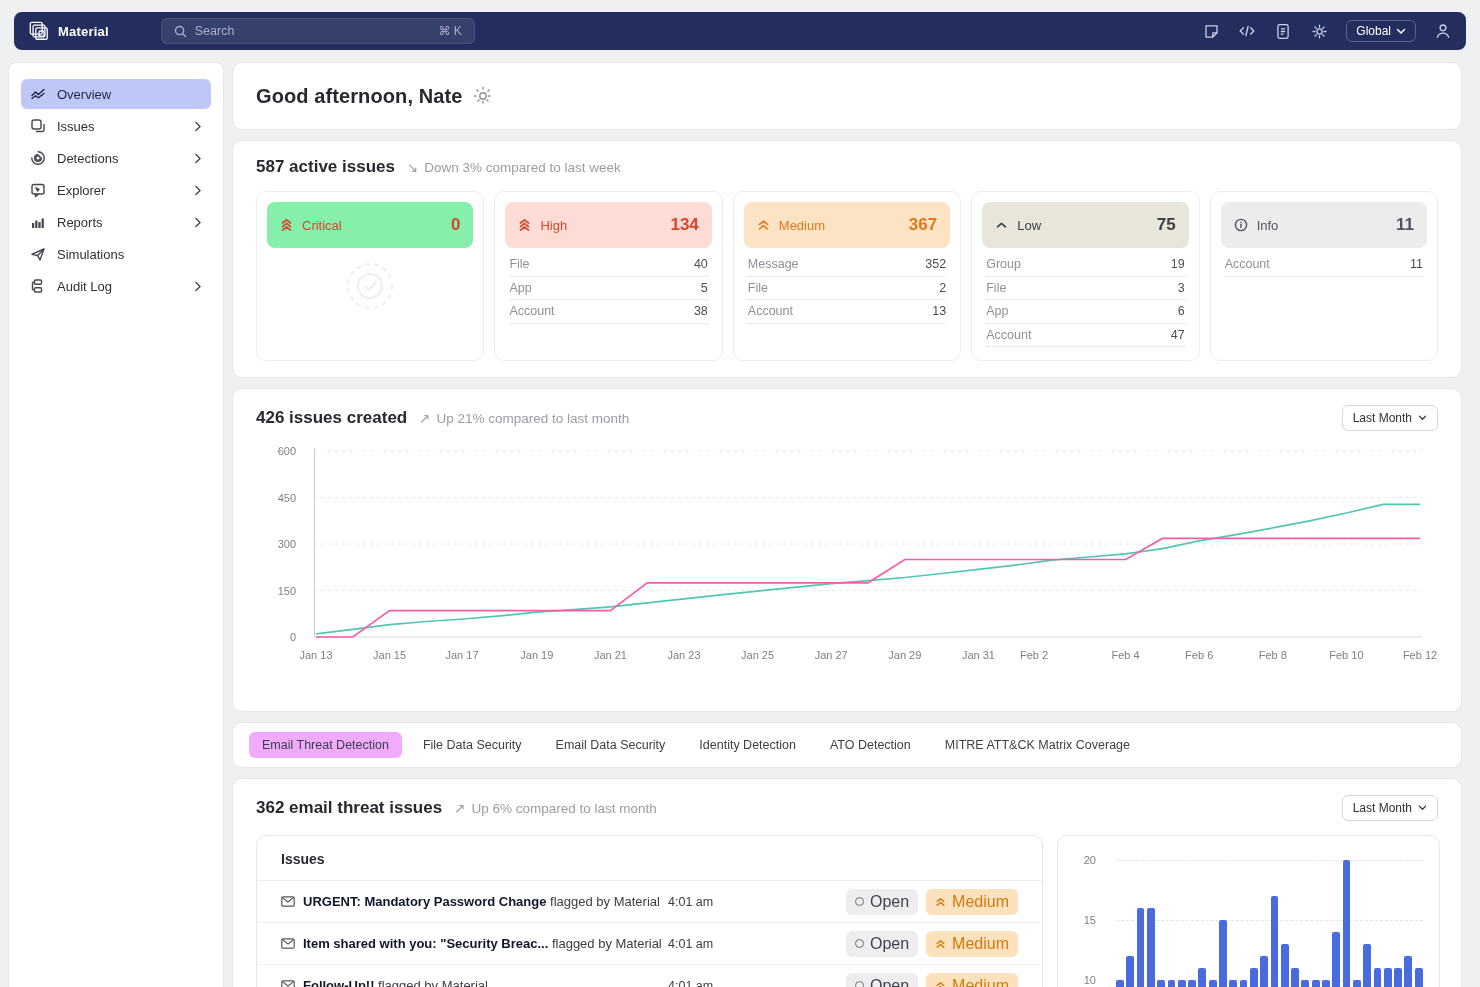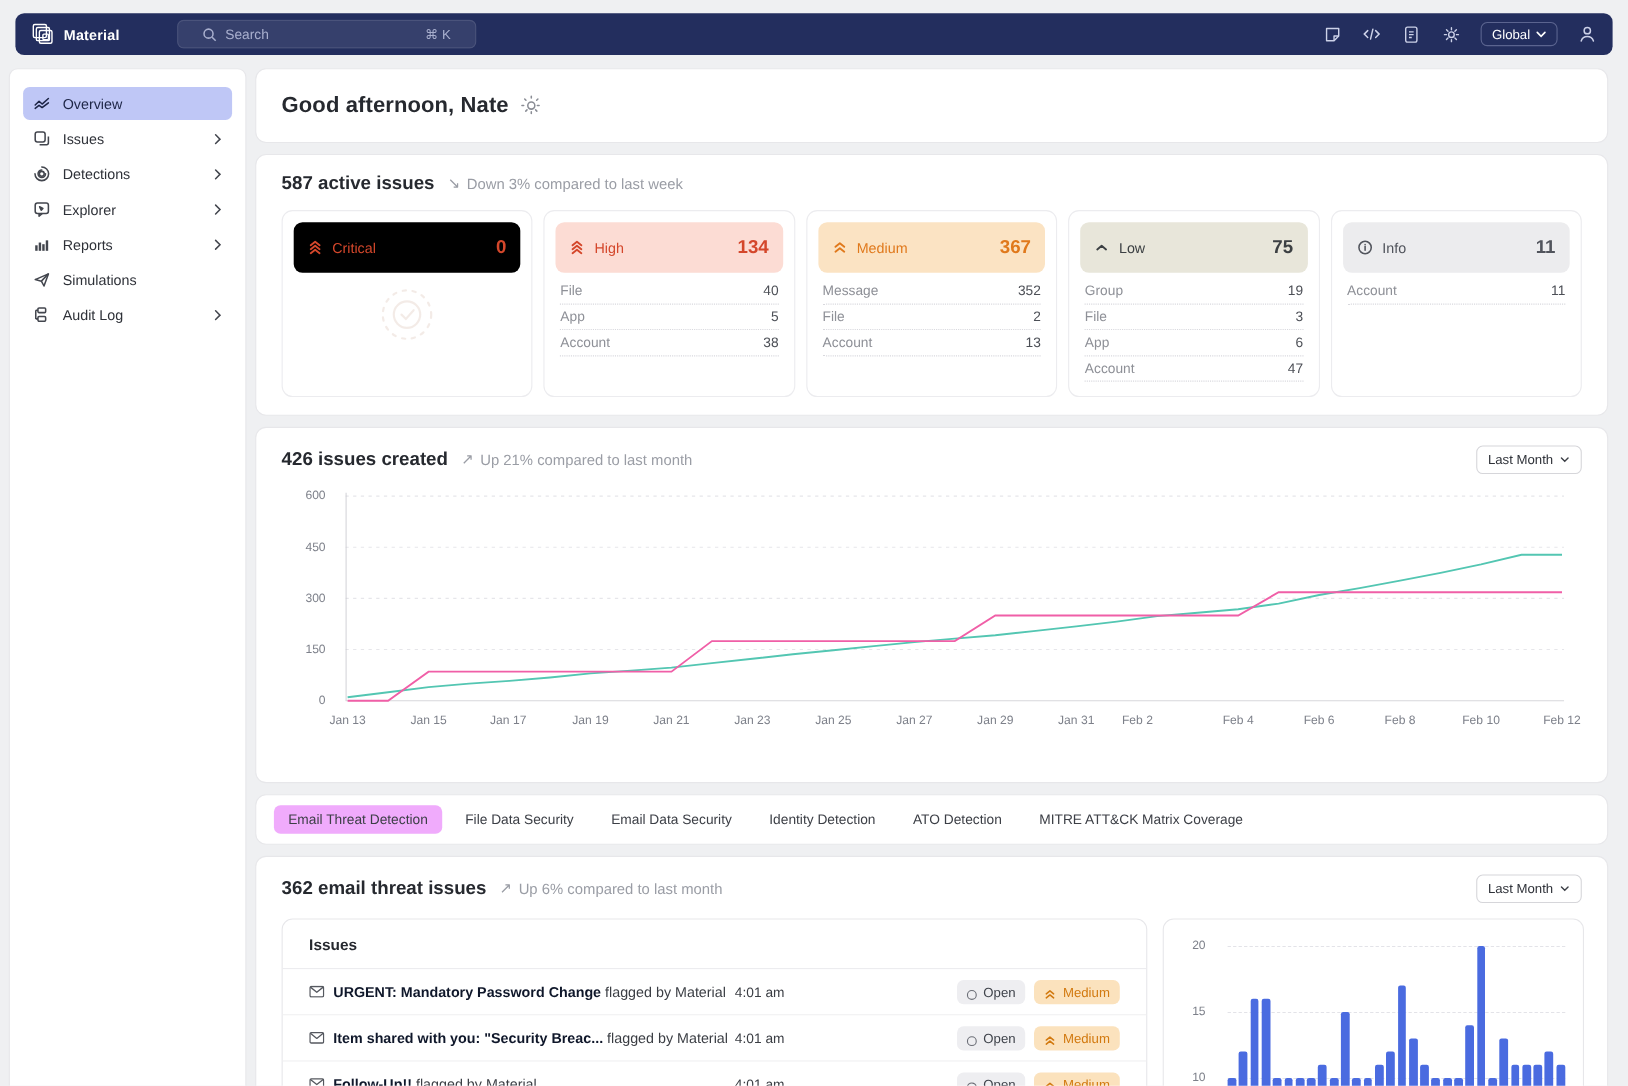--- a/index.html
+++ b/index.html
@@ -5,22 +5,22 @@
   * { box-sizing: border-box; margin: 0; padding: 0; }
   html,body { width:1480px; height:987px; }
   body { font-family: "Liberation Sans", "DejaVu Sans", sans-serif; background:#eff0f2; overflow:hidden; }
   .page { position:relative; width:1480px; height:987px; overflow:hidden; }
 
   
   .navbar { margin:12px 14px 0 14px; height:38px; background:#232e5e; border-radius:8px;
             display:flex; align-items:center; padding:0 14px; color:#fff; }
   .brand { display:flex; align-items:center; gap:8px; font-weight:bold; font-size:13px; letter-spacing:.2px; }
   .brand svg { stroke:#fff; }
-  .nav-search { margin-left:52px; width:272px; height:26px; background:rgba(255,255,255,.09);
-                border:1px solid rgba(255,255,255,.10); border-radius:6px; display:flex; align-items:center; padding:0 22px; gap:8px; }
+  .nav-search { margin-left:52px; width:314px; height:26px; background:rgba(255,255,255,.09);
+                border:1px solid rgba(255,255,255,.10); border-radius:6px; display:flex; align-items:center; padding:0 12px; gap:8px; }
   .nav-search input { flex:1; background:transparent; border:none; outline:none; color:#e8eaf5; font-size:12.5px; font-family:inherit; }
   .nav-search input::placeholder { color:#a9afce; }
   .kbd { color:#a9afce; font-size:12px; white-space:nowrap; }
   .nav-right { margin-left:auto; display:flex; align-items:center; gap:18px; }
   .nav-icon { width:18px; height:18px; color:#ccd1e8; display:flex; align-items:center; justify-content:center; cursor:pointer; }
   .globe-btn { display:flex; align-items:center; gap:5px; border:1px solid #5b648f; border-radius:6px;
                padding:3px 9px; font-size:12px; color:#fff; cursor:pointer; }
 
   
   .content-row { display:flex; gap:8px; padding:12px 18px 0 8px; align-items:flex-start; }
@@ -46,21 +46,21 @@
   .sec-title { font-size:17px; font-weight:700; color:#26292f; }
   .sec-sub { font-size:13.5px; color:#9a9da5; display:flex; gap:6px; align-items:center; }
 
   
   .active-card { padding:16px 23px 18px 23px; height:238px; }
   .sev-row { display:flex; gap:10px; margin-top:14px; }
   .sev-card { flex:1; border:1px solid #ececef; border-radius:10px; padding:10px 10px 8px 10px; height:170px; cursor:pointer; position:relative; }
   .sev-hdr { height:46px; border-radius:8px; display:flex; align-items:center; padding:0 13px; gap:9px; }
   .sev-hdr .cnt { margin-left:auto; font-size:17px; font-weight:700; }
   .sev-hdr .lbl { font-size:13px; font-weight:500; }
-  .sev-critical .sev-hdr { background:#000000; color:#d4472b; }
+  .sev-critical .sev-hdr { background:#86efac; color:#d4472b; }
   .sev-high .sev-hdr { background:#fcdcd4; color:#d4472b; }
   .sev-medium .sev-hdr { background:#fbe3c3; color:#e0791c; }
   .sev-low .sev-hdr { background:#e8e6da; color:#3c4043; }
   .sev-info .sev-hdr { background:#ececee; color:#51545c; }
   .sev-rows { padding:5px 4px 0 4px; }
   .sev-r { display:flex; justify-content:space-between; align-items:center; height:23.5px; border-bottom:1px dotted #d8d8dd; font-size:12.5px; }
   .sev-r .k { color:#8e9097; } .sev-r .v { color:#4c4f56; }
   .allclear { position:absolute; left:50%; top:56%; transform:translate(-50%,-50%); opacity:.14; color:#b07a5a; }
 
   
@@ -89,21 +89,21 @@
   .email-card { padding:16px 23px 0 23px; height:420px; }
   .email-body { display:flex; gap:14px; margin-top:14px; }
   .issues-list { width:787px; border:1px solid #e7e7ea; border-radius:10px; background:#fff; flex:none; }
   .il-hdr { font-size:14px; font-weight:700; color:#26292f; padding:15px 24px 13px 24px; border-bottom:1px solid #ececef; }
   .issue-row { display:flex; align-items:center; height:42px; padding:0 24px; border-bottom:1px solid #f0f0f2; cursor:pointer; }
   .issue-title { width:387px; font-size:13px; color:#3a3d43; display:flex; align-items:center; gap:8px; overflow:hidden; white-space:nowrap; }
   .issue-title .mailicon { color:#55585f; flex:none; display:flex; }
   .issue-title b { color:#0f172a; font-weight:700; }
   .issue-time { font-size:12.5px; color:#3a3d43; }
   .badges { margin-left:auto; display:flex; gap:8px; }
-  .pill { display:flex; align-items:flex-end; gap:6px; border-radius:6px; padding:4px 9px; font-size:12px; }
+  .pill { display:flex; align-items:center; gap:6px; border-radius:6px; padding:4px 9px; font-size:16px; }
   .pill-open { background:#eeeef1; color:#3f434b; }
   .ring { width:9px; height:9px; border:1.5px solid #6b6e76; border-radius:50%; }
   .pill-med { background:#fbe2bd; color:#d2790f; font-weight:500; }
 
   .bar-card { width:383px; border:1px solid #e7e7ea; border-radius:10px; background:#fff; flex:none; position:relative; height:382px; }
   .bc-area { position:relative; padding:24px 16px 0 58px; }
   .bc-ylabels { position:absolute; left:0; top:0; width:50px; height:100%; }
   .bc-ylabels span { position:absolute; right:12px; font-size:11px; color:#7d808a; width:36px; text-align:right; }
   .bc-plot { position:relative; height:320px; }
   .bc-grid { position:absolute; left:0; right:0; border-top:1px dashed #e3e3e8; }

